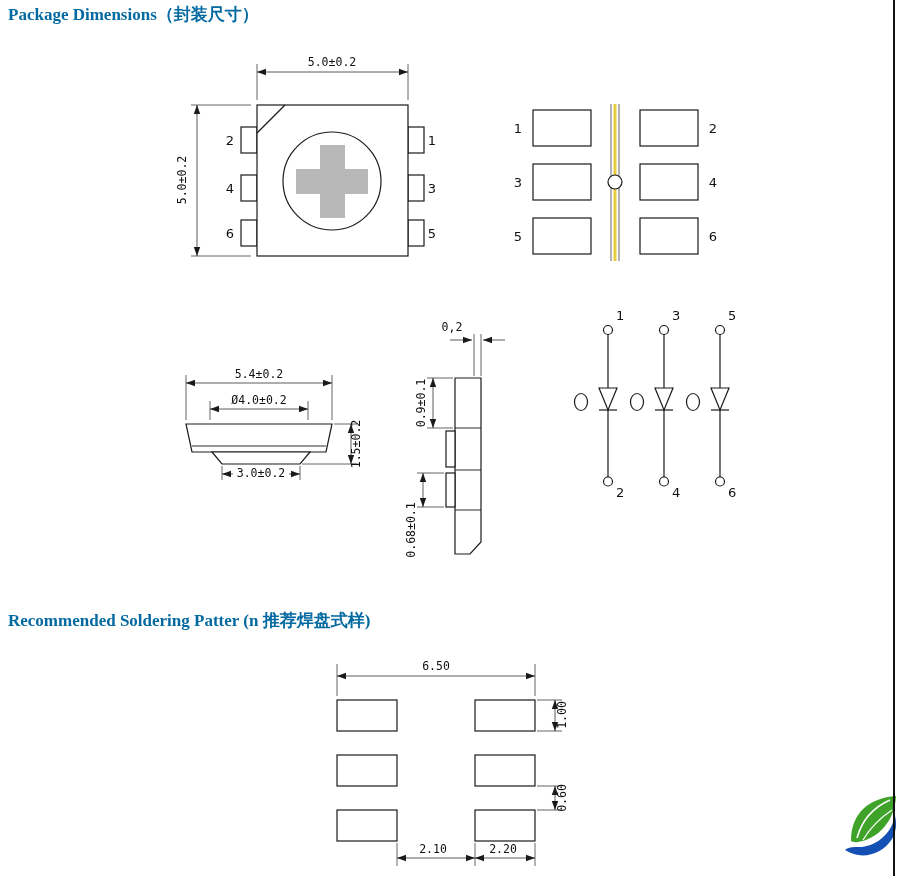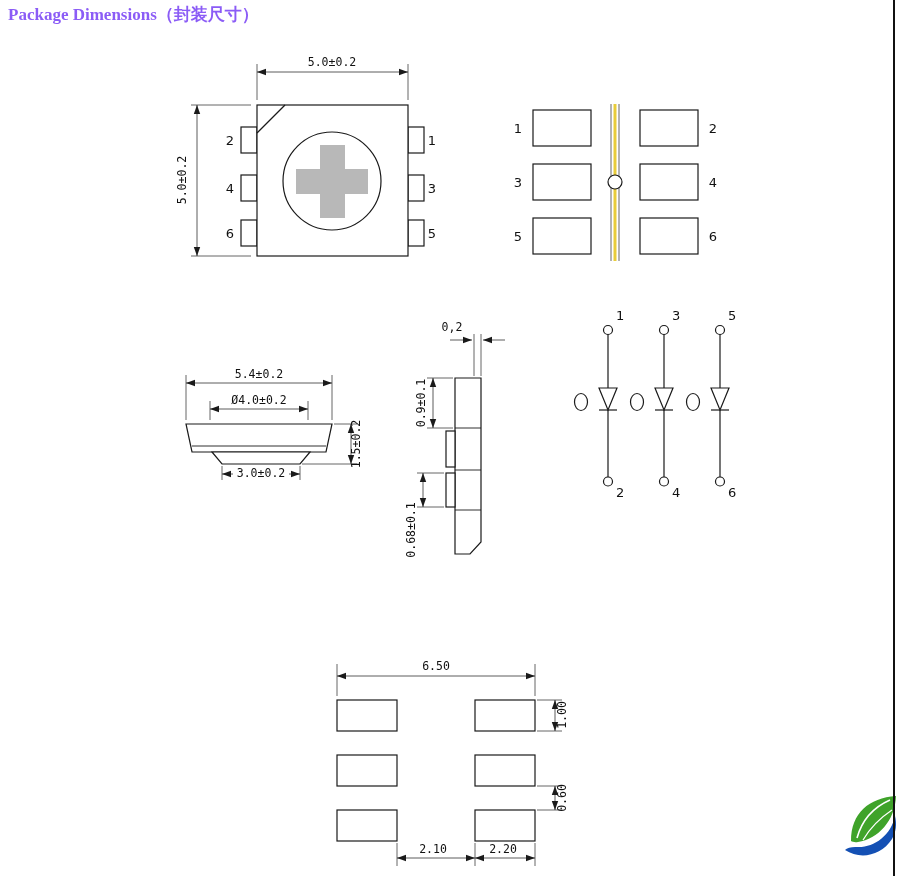--- a/index.html
+++ b/index.html
@@ -1,37 +1,38 @@
 <!DOCTYPE html>
 <html><head>
 <meta charset="utf-8">
 <style>
   html,body{margin:0;padding:0;background:#fff;}
   .page{position:relative;width:897px;height:876px;background:#fff;overflow:hidden;
         font-family:"Liberation Sans",sans-serif;}
   .sec-title{position:absolute;left:8px;margin:0;font-family:"Liberation Serif",serif;
-             font-weight:bold;font-size:17px;color:#8b5cf6;white-space:nowrap;}
+             font-weight:bold;font-size:17px;color:#0369a1;white-space:nowrap;}
   #title1{top:3px;}
   #title2{top:609px;}
   .right-border{position:absolute;top:0;right:2px;width:2px;height:876px;background:#111;}
   svg.canvas{position:absolute;left:0;top:0;}
   .ln{stroke:#1a1a1a;stroke-width:1.2;fill:none;}
   .lnf{stroke:#1a1a1a;stroke-width:1.2;fill:#fff;}
   .seam{stroke:#1a1a1a;stroke-width:0.9;fill:none;}
   .thin{stroke:#333;stroke-width:0.75;fill:none;}
   .dim{stroke:#333;stroke-width:0.8;fill:none;}
   text{font-family:"DejaVu Sans Mono",monospace;fill:#111;}
   .dtxt{font-size:11.5px;}
   .pnum{font-size:13px;font-family:"DejaVu Sans",sans-serif;}
 </style>
 </head>
 <body>
 
 <div class="page">
   <h1 id="title1" class="sec-title">Package Dimensions（封装尺寸）</h1>
+  <h1 id="title2" class="sec-title">Recommended Soldering Patter (n 推荐焊盘式样)</h1>
 
   <svg class="canvas" width="897" height="876" viewBox="0 0 897 876">
     <defs>
       <marker id="arr" viewBox="0 0 10 10" refX="9.5" refY="5" markerWidth="10" markerHeight="10" markerUnits="userSpaceOnUse" orient="auto-start-reverse">
         <path d="M0.5,1.8 L9.5,5 L0.5,8.2 Z" fill="#1a1a1a"></path>
       </marker>
     </defs>
 
     <g>
       <g>

